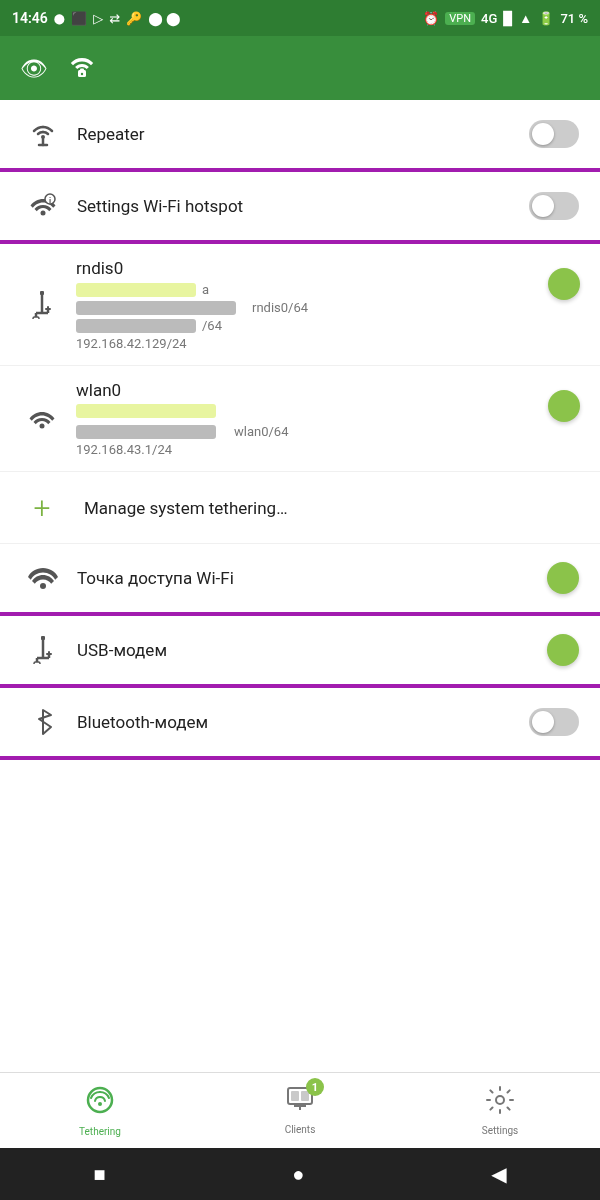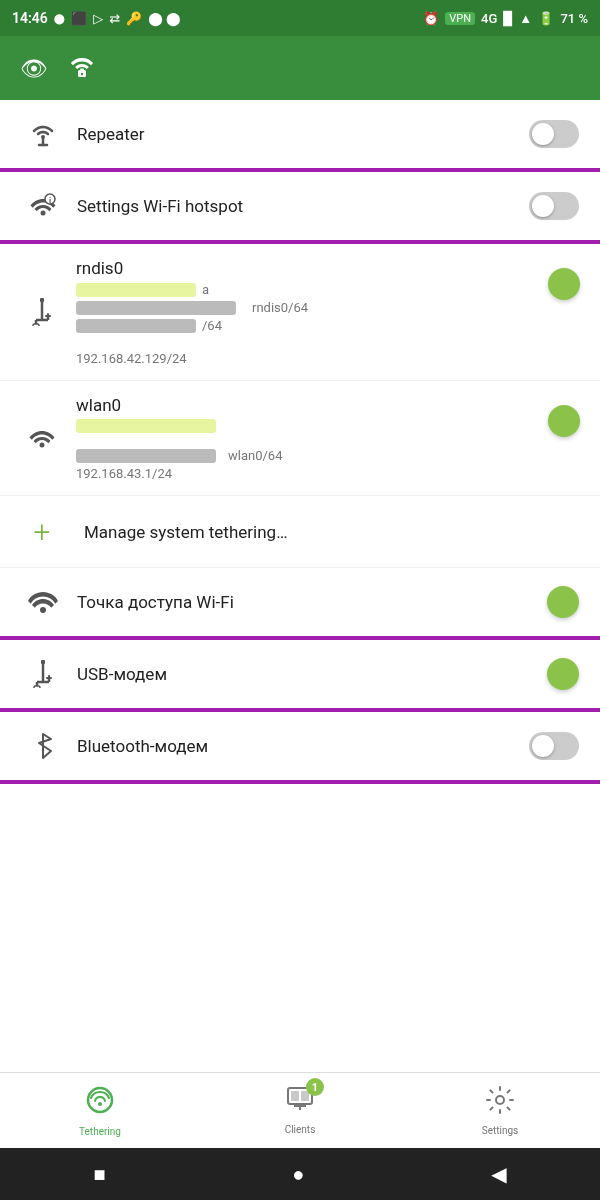--- a/index.html
+++ b/index.html
@@ -283,39 +283,39 @@
         <span style="font-size:13px; color:#777;">a</span>
       </div>
       <div style="display:flex; align-items:center; gap:16px; margin-top:3px;">
         <span class="redacted redacted-gray" style="width:160px;"></span>
         <span style="font-size:13px; color:#777;">rndis0/64</span>
       </div>
       <div style="display:flex; align-items:center; gap:6px; margin-top:3px;">
         <span class="redacted redacted-gray" style="width:120px;"></span>
         <span style="font-size:13px; color:#777;">/64</span>
       </div>
-      <div style="font-size:13px; color:#777; margin-top:18px;">192.168.42.129/24</div>
+      <div style="font-size:13px; color:#777; margin-top:3px;">192.168.42.129/24</div>
     </div>
     <div class="green-dot" style="margin-top:10px;"></div>
   </div>
 
   <div style="padding: 14px 20px; border-bottom: 1px solid #f0f0f0; display:flex; align-items:flex-start; position:relative; min-height: 80px;">
     <div style="position:absolute; left:20px; top:50%; transform:translateY(-50%); font-size:26px; color:#555; width:44px; display:flex; align-items:center; justify-content:center;">
       <svg width="30" height="24" viewBox="0 0 30 24" fill="none">
         <path d="M15 5C10 5 5.5 7.5 2.5 11.5l2.3 2.3C7 10.8 10.8 8.5 15 8.5S23 10.8 25.2 13.8l2.3-2.3C24.5 7.5 20 5 15 5z" fill="#555"></path>
         <path d="M15 11C11.5 11 8.5 12.5 6.5 15l2.3 2.3C10.1 15.5 12.4 14 15 14s4.9 1.5 6.2 3.3l2.3-2.3C21.5 12.5 18.5 11 15 11z" fill="#555"></path>
         <circle cx="15" cy="19" r="2.5" fill="#555"></circle>
       </svg>
     </div>
     <div style="flex:1; padding-left:56px;">
       <div style="font-size:17px; color:#222; margin-bottom:4px;">wlan0</div>
       <div style="display:flex; align-items:center; gap:6px; margin-top:3px;">
         <span class="redacted redacted-yellow" style="width:140px;"></span>
       </div>
-      <div style="display:flex; align-items:center; gap:12px; margin-top:15px;">
+      <div style="display:flex; align-items:center; gap:18px; margin-top:6px;">
         <span class="redacted redacted-gray" style="width:140px;"></span>
         <span style="font-size:13px; color:#777;">wlan0/64</span>
       </div>
       <div style="font-size:13px; color:#777; margin-top:3px;">192.168.43.1/24</div>
     </div>
     <div class="green-dot" style="margin-top:10px;"></div>
   </div>
 
   <div class="manage-item">
     <div class="manage-icon" style="font-size:30px; color:#7cb342; font-weight:300;">+</div>

